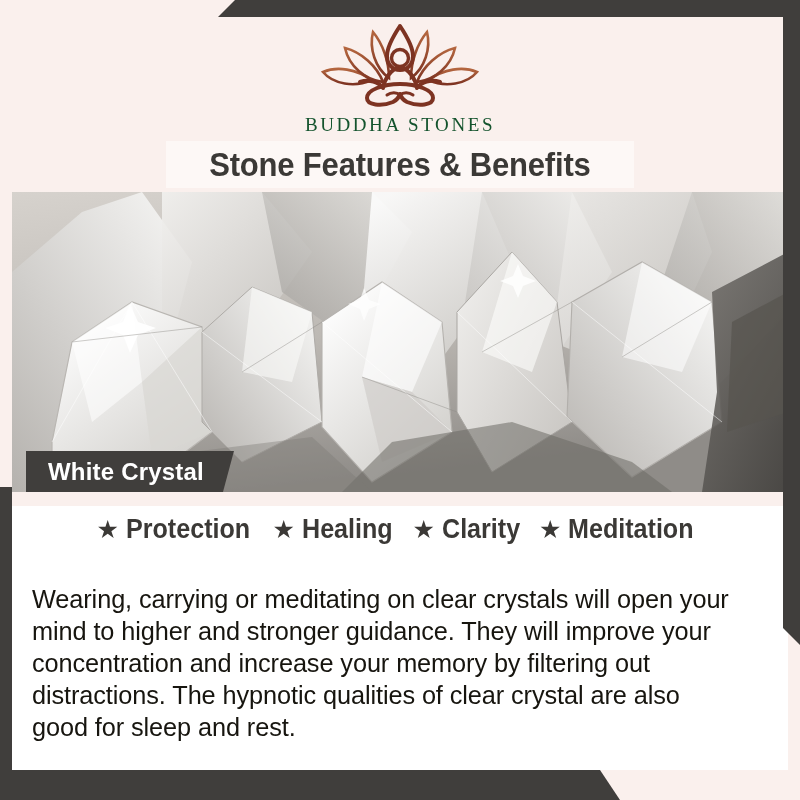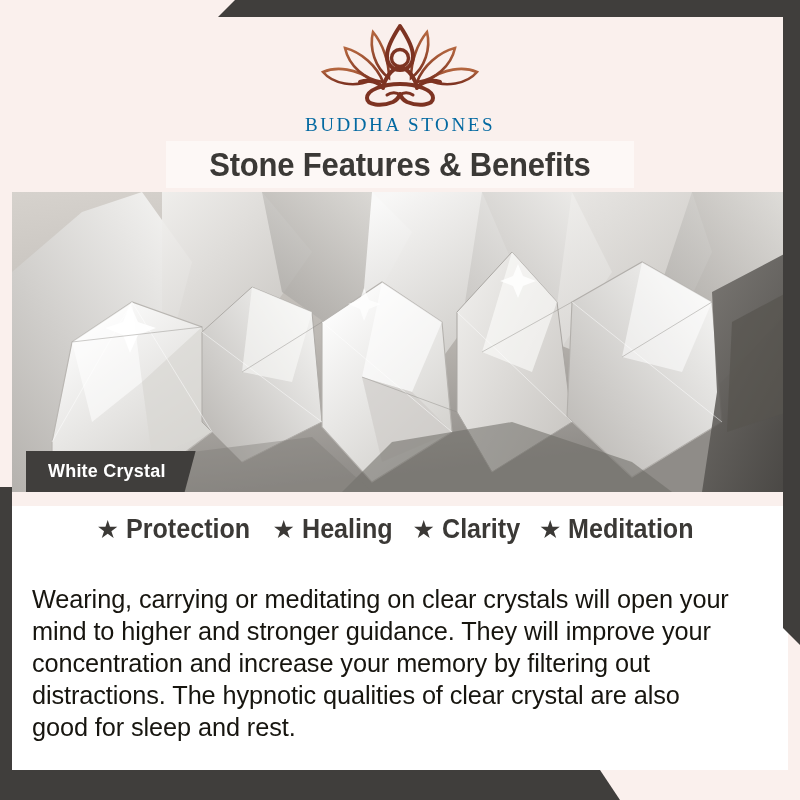--- a/index.html
+++ b/index.html
@@ -65,21 +65,21 @@
     width: 800px;
     text-align: center;
   }
   .logo-mark { display: block; margin: 0 auto; }
   .brand-name {
     display: block;
     margin-top: 2px;
     font-family: "Liberation Serif", "DejaVu Serif", serif;
     font-size: 19px;
     letter-spacing: 2.6px;
-    color: #0369a1;
+    color: #14532d;
     font-weight: 400;
   }
 
   
   .title-band {
     position: absolute;
     left: 166px;
     top: 141px;
     width: 468px;
     height: 47px;
@@ -121,21 +121,21 @@
     height: 41px;
     z-index: 4;
     background: #403e3c;
     padding: 0 30px 0 22px;
     display: flex;
     align-items: center;
     clip-path: polygon(0 0, 100% 0, calc(100% - 11px) 100%, 0 100%);
   }
   .stone-banner-label {
     color: #ffffff;
-    font-size: 18px;
+    font-size: 24px;
     font-weight: 700;
     letter-spacing: 0.2px;
     white-space: nowrap;
   }
 
   
   .content {
     position: absolute;
     left: 12px;
     top: 492px;

